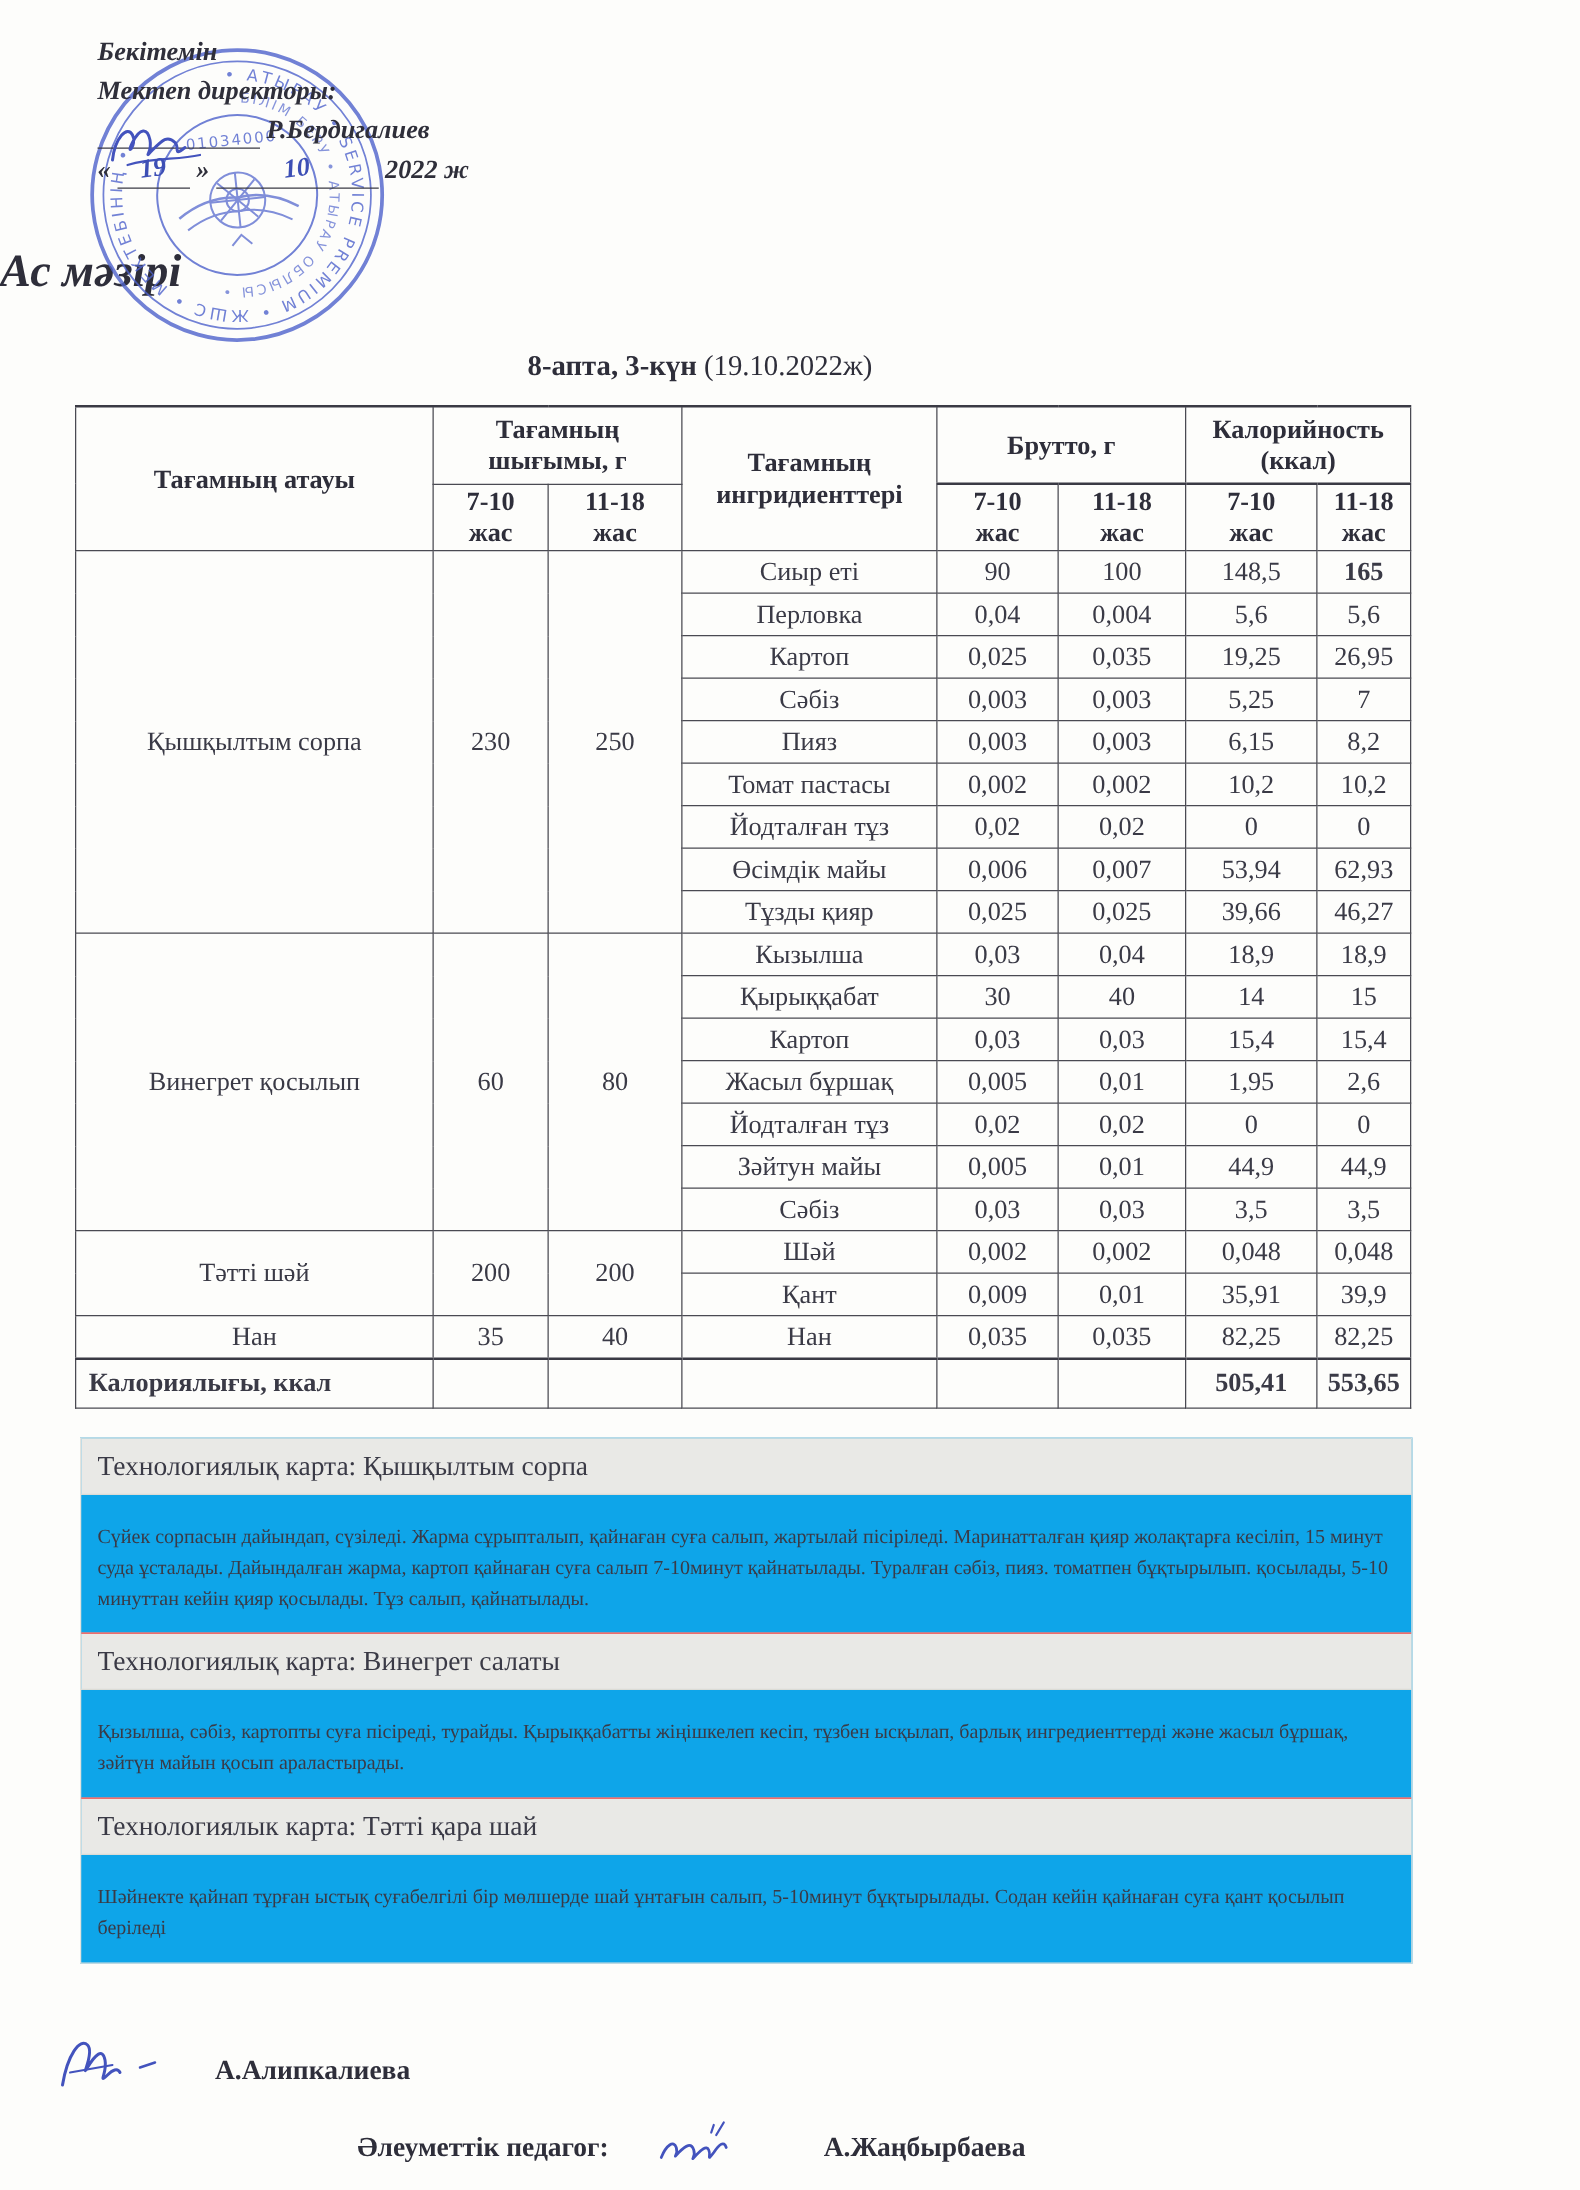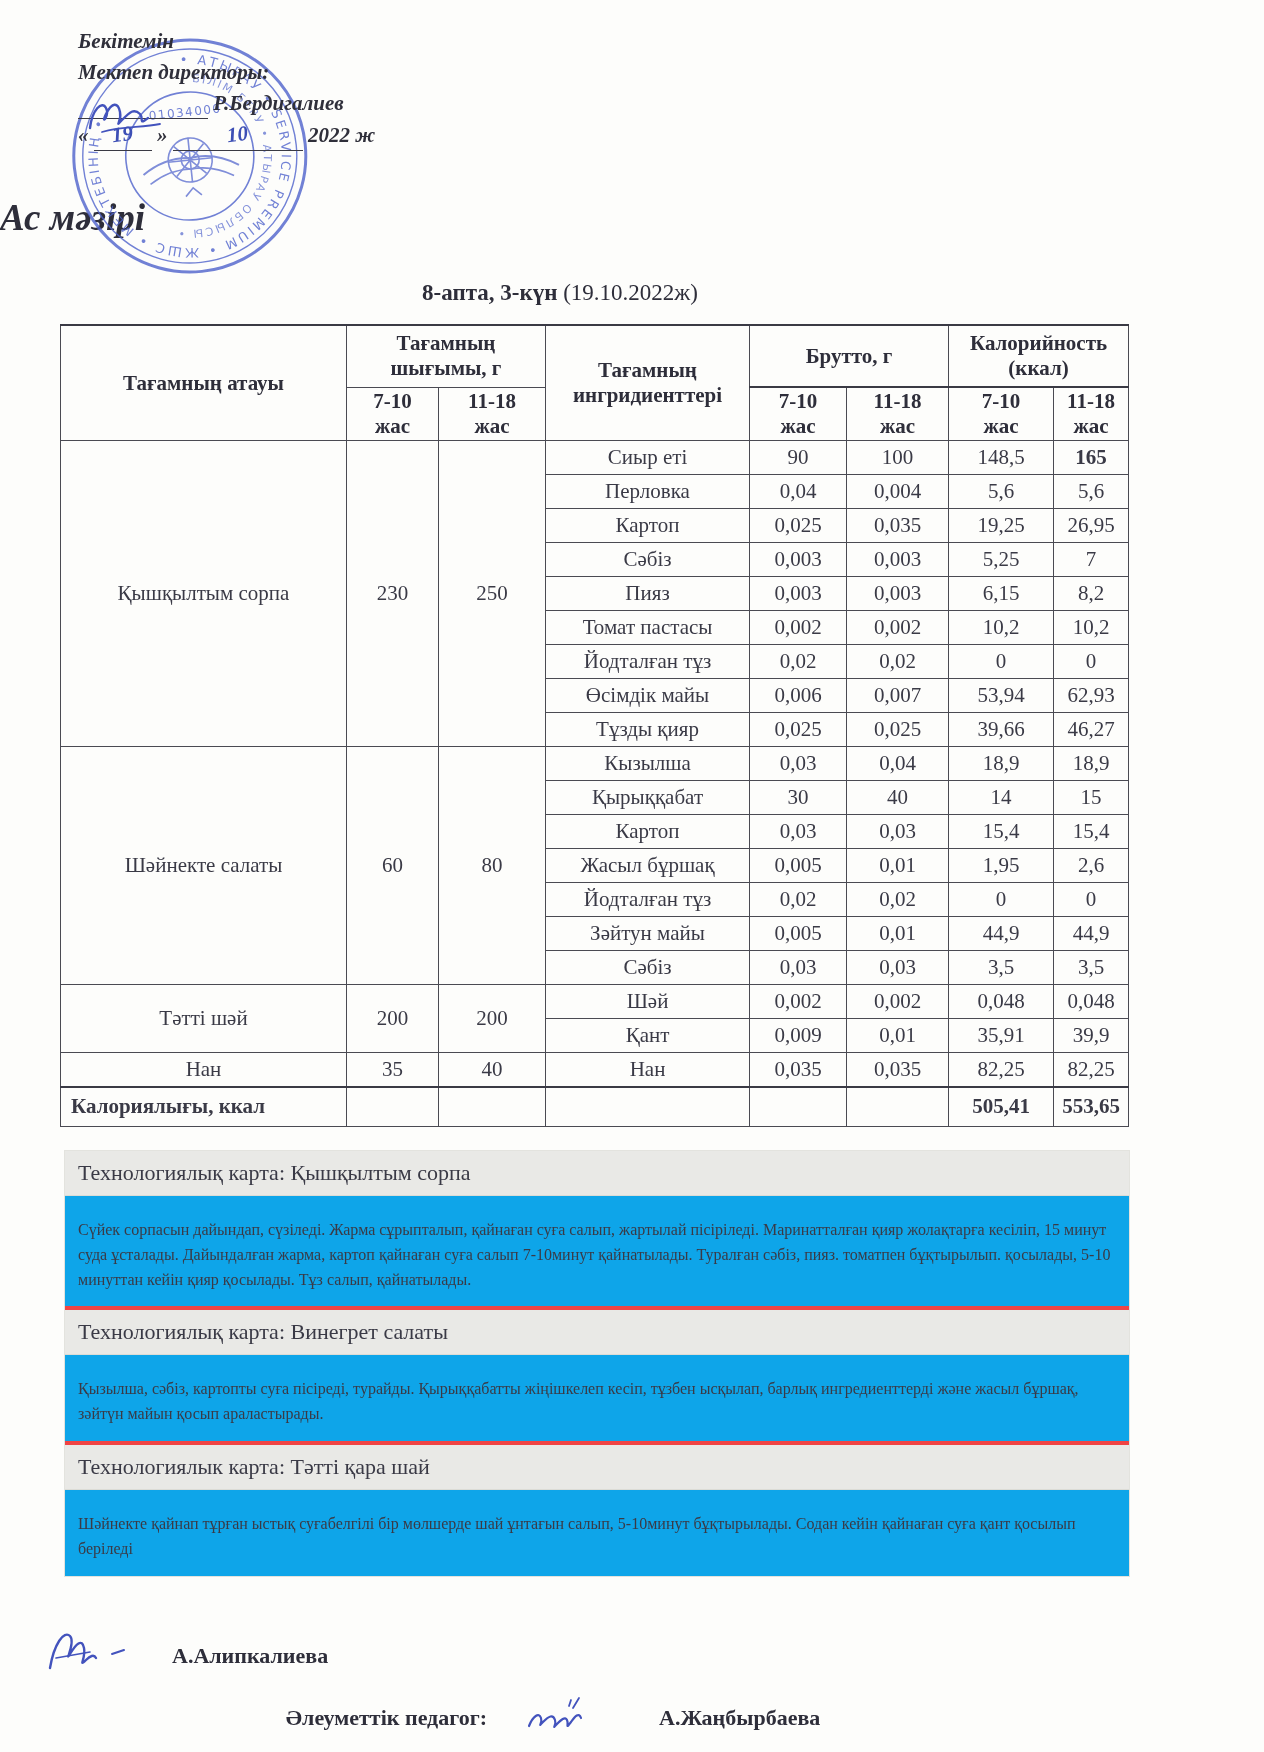--- a/index.html
+++ b/index.html
@@ -36,21 +36,21 @@
   .menu-table tr.h2 th{height:52px;border-top:2px solid #3a3a44;}
   .menu-table tbody tr{height:34px;}
   .menu-table tr.h2 th:nth-child(1),.menu-table tr.h2 th:nth-child(2){border-top:1px solid #4a4a52;}
   .menu-table tbody td.dish-name{font-size:21px;}
   .menu-table tr[data-name="totals-row"]{height:40px;}
   .menu-table tr[data-name="totals-row"] td{border-top:2px solid #3a3a44;}
   .menu-table td.left{text-align:left;padding-left:10px;margin-top:29px;}
 
   
   .tech{left:64px;top:1150px;width:1064px;border:1px solid #e3e3de;background:#0ea5e9;}
-  .tech-head{background:#e9e9e6;border-bottom:1px solid #dcdcd6;border-top:4px solid #ef4444;padding:9px 13px;font-size:22px;color:#3a3a46;}
+  .tech-head{background:#e9e9e6;border-bottom:1px solid #dcdcd6;border-top:1px solid #ef4444;padding:9px 13px;font-size:22px;color:#3a3a46;}
   .tech-head:first-child{border-top:none;}
   .tech-body{padding:22px 13px 14px 13px;font-size:16px;line-height:1.55;color:#3a3a46;}
 
   
   .signoff{left:0;width:1130px;display:flex;align-items:center;font-size:22px;color:#2e2e3a;}
   .signoff .role{width:487px;text-align:right;}
   .signoff .sig{width:172px;text-align:center;position:relative;height:52px;}
   .signoff .sig svg{position:absolute;left:20px;top:-6px;}
   .so1{top:1630px;}
   .so2{top:1692px;}
@@ -214,21 +214,21 @@
         <td data-name="kcal-11-18-cell">62,93</td>
       </tr>
       <tr data-name="ingredient-row">
         <td data-name="ingredient-cell">Тұзды қияр</td>
         <td data-name="brutto-7-10-cell">0,025</td>
         <td data-name="brutto-11-18-cell">0,025</td>
         <td data-name="kcal-7-10-cell">39,66</td>
         <td data-name="kcal-11-18-cell">46,27</td>
       </tr>
       <tr data-name="ingredient-row">
-        <td data-name="dish-name-cell" rowspan="7" class="dish-name">Шәйнекте салаты</td>
+        <td data-name="dish-name-cell" rowspan="7" class="dish-name">Винегрет қосылып</td>
         <td data-name="output-7-10-cell" rowspan="7">60</td>
         <td data-name="output-11-18-cell" rowspan="7">80</td>
         <td data-name="ingredient-cell">Кызылша</td>
         <td data-name="brutto-7-10-cell">0,03</td>
         <td data-name="brutto-11-18-cell">0,04</td>
         <td data-name="kcal-7-10-cell">18,9</td>
         <td data-name="kcal-11-18-cell">18,9</td>
       </tr>
       <tr data-name="ingredient-row">
         <td data-name="ingredient-cell">Қырыққабат</td>

